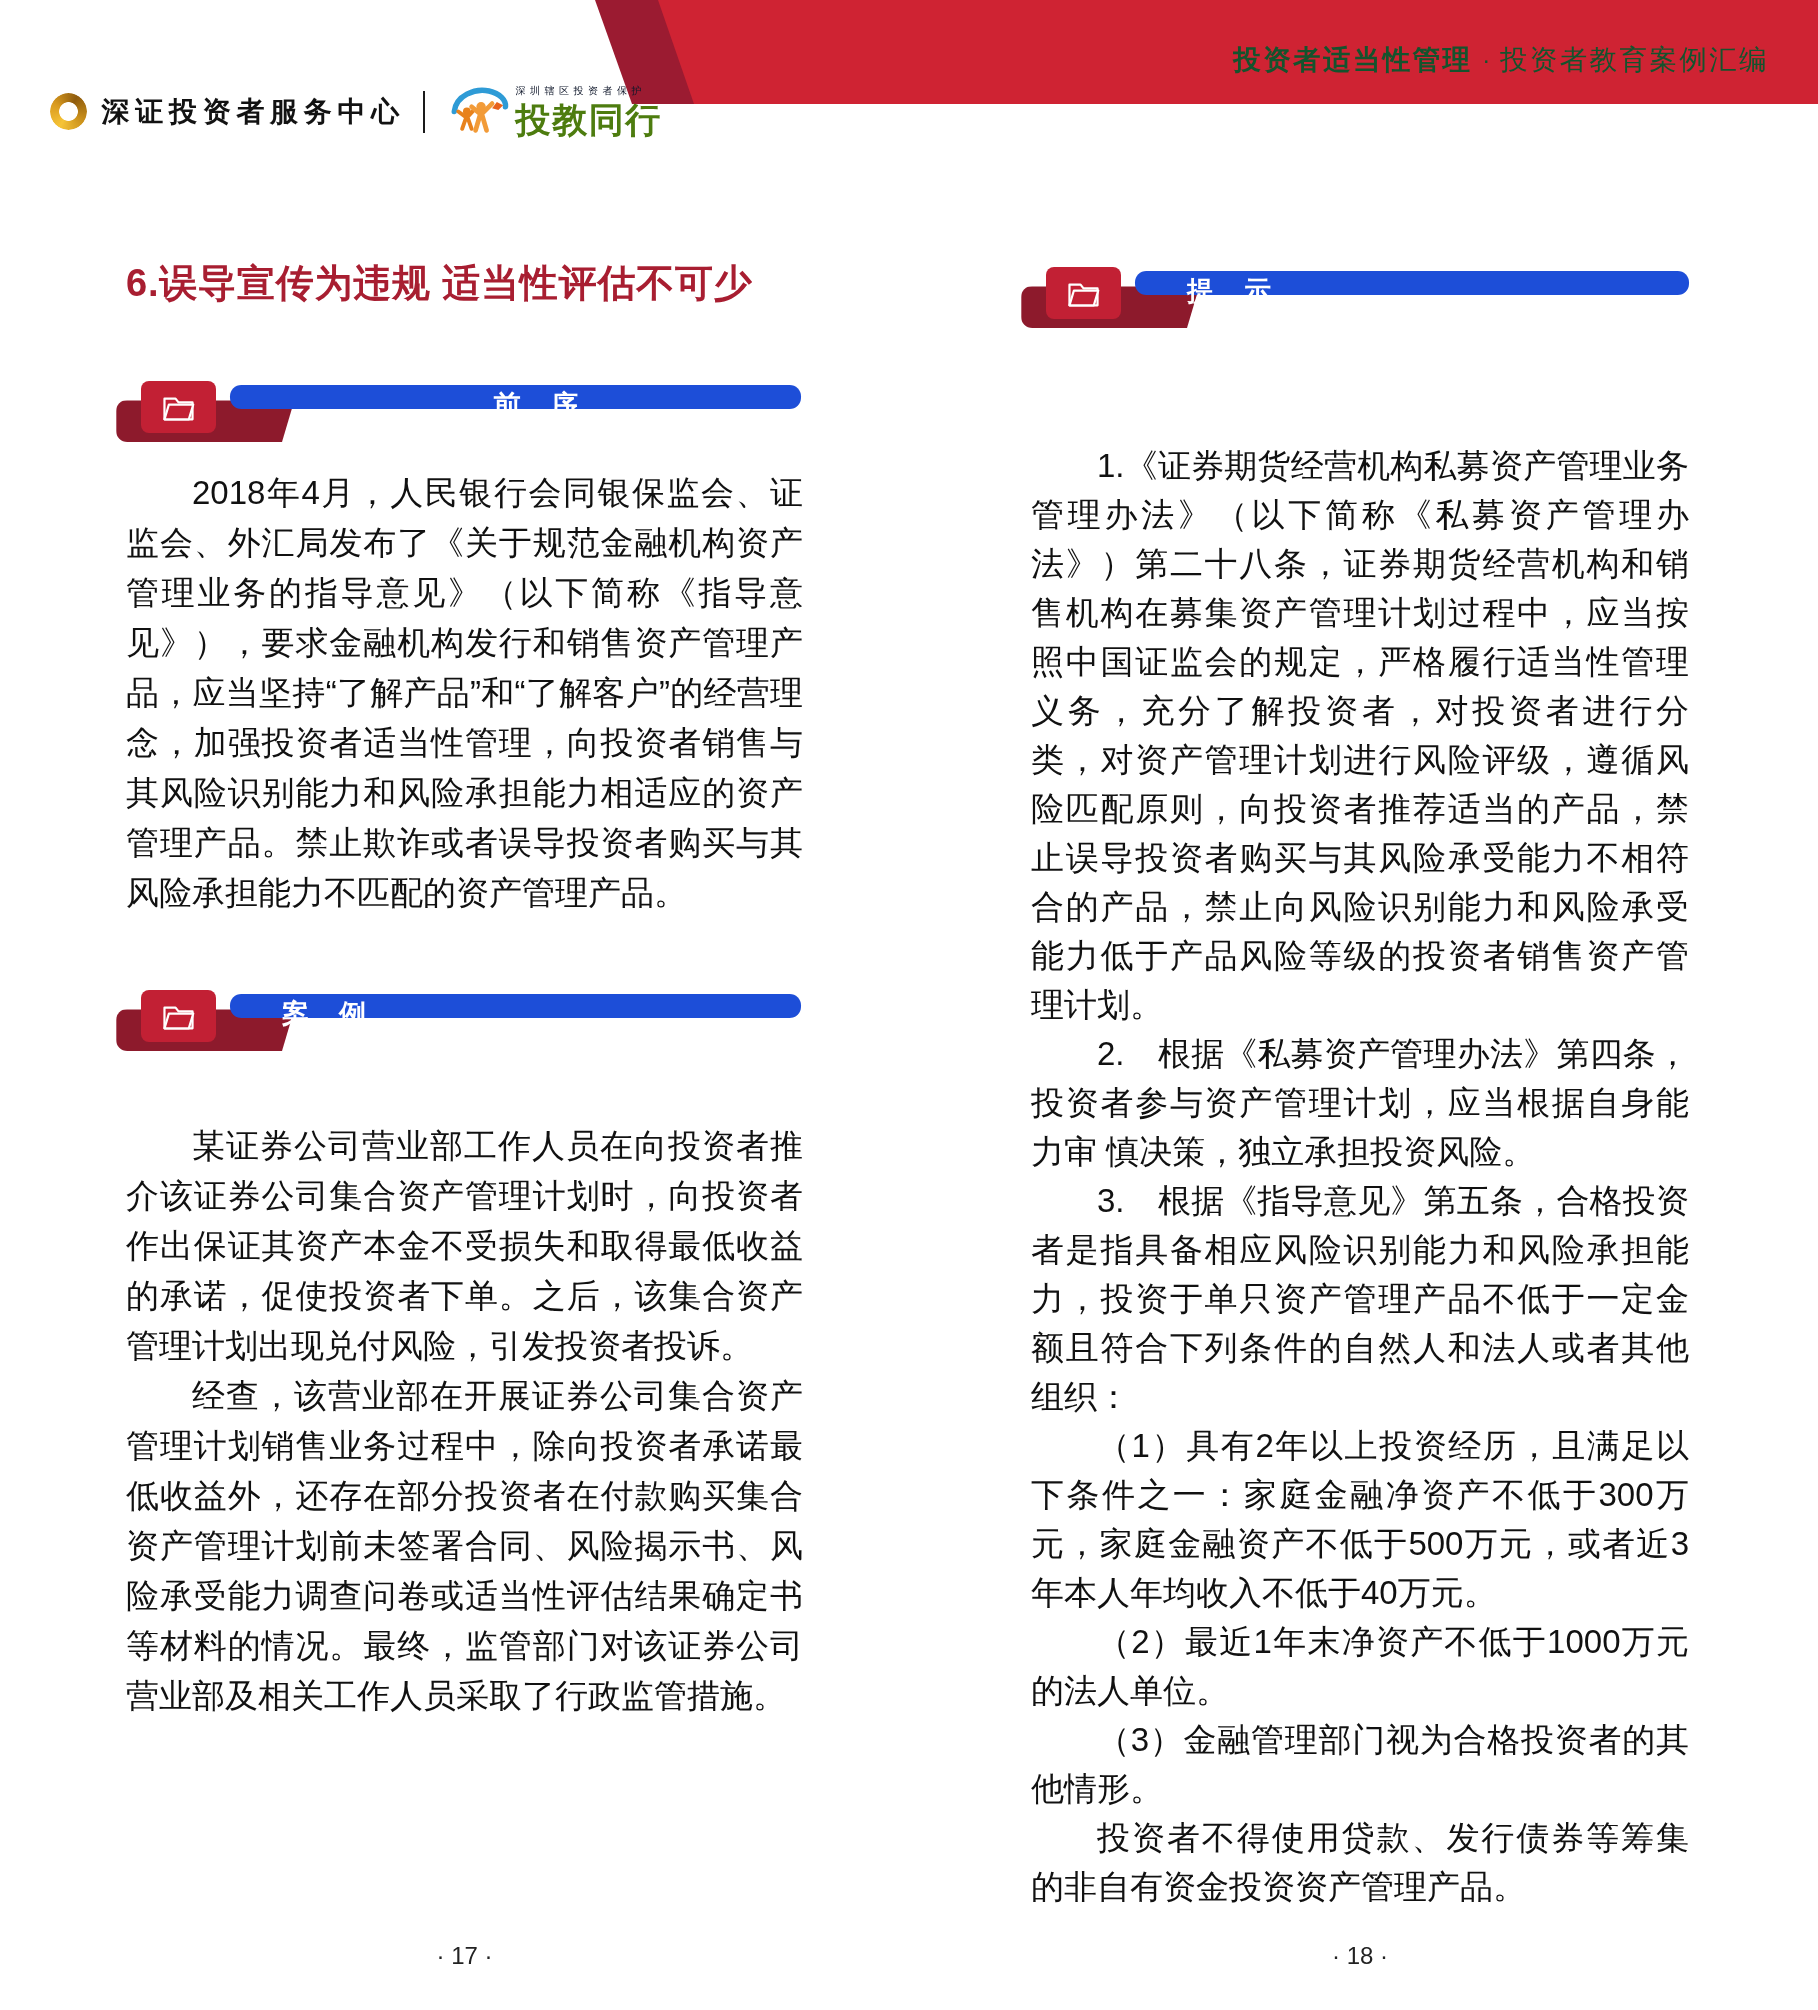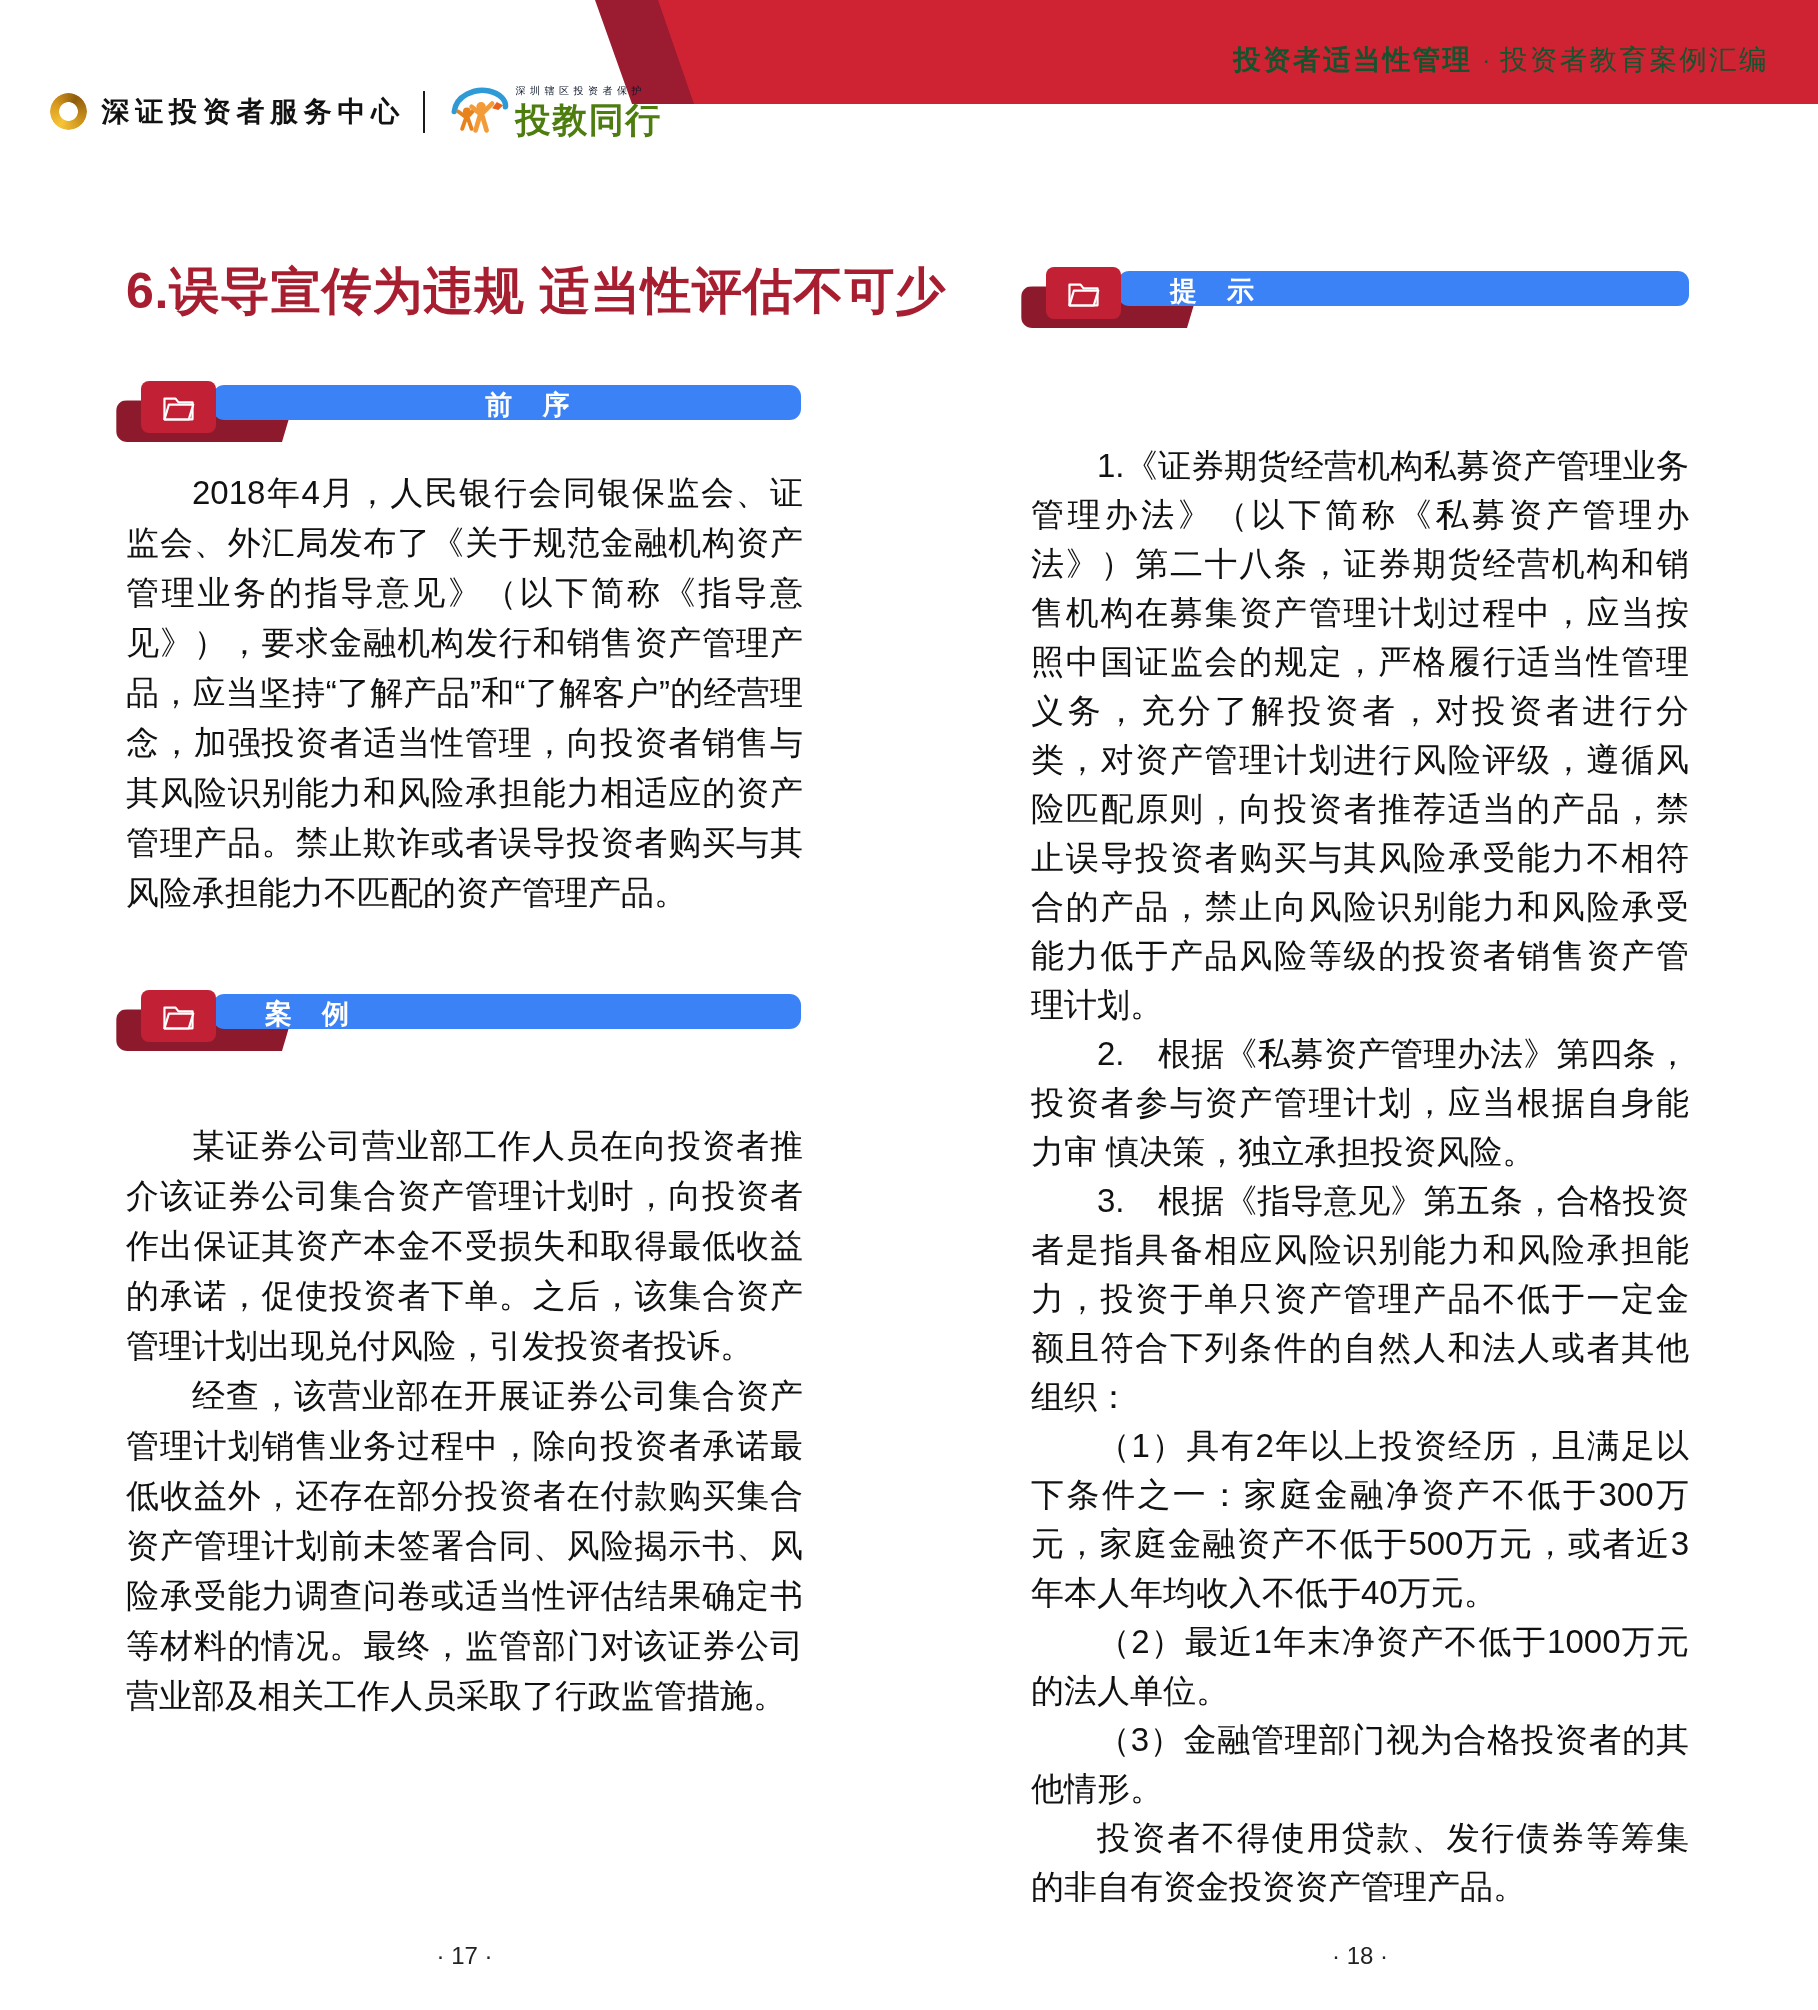--- a/index.html
+++ b/index.html
@@ -44,30 +44,30 @@
     position:absolute; left:-9.7px; top:19.4px; width:178px; height:42px;
     background:#8d1a2c; border-radius:11.3px 0 0 11.3px;
     clip-path:polygon(0 0,100% 0,93% 100%,0 100%);
   }
   .sec-badge {
     position:absolute; left:14.6px; top:0; width:75px; height:52px;
     background:#c22034; border-radius:8px;
     display:flex; align-items:center; justify-content:center;
   }
   .sec-goldbar {
-    position:absolute; left:87px; right:0; top:4px; height:35px;
-    background:#3b82f6; border-radius:11.3px;
+    position:absolute; left:104px; right:0; top:4px; height:24px;
+    background:#1d4ed8; border-radius:11.3px;
     color:#ffffff; font-size:27px; font-weight:700; letter-spacing:11.3px;
     line-height:41px; padding-left:52px; white-space:nowrap;
   }
 
   
   .page-title {
     position:absolute; left:126px; top:258px; width:729px;
-    font-size:50px; font-weight:700; color:#a81e31; letter-spacing:0.8px; white-space:nowrap;
+    font-size:38px; font-weight:700; color:#a81e31; letter-spacing:0.8px; white-space:nowrap;
   }
   .col-body { position:absolute; font-size:33px; line-height:50px; color:#111111; }
   .col-body p { margin:0; text-indent:2em; text-align:justify; text-justify:inter-ideograph; }
   .pagenum { position:absolute; top:1922px; text-align:center; font-size:24px; color:#222222;margin-top:20px; }
 </style>
 </head>
 <body>
 
 <div id="page">
 

